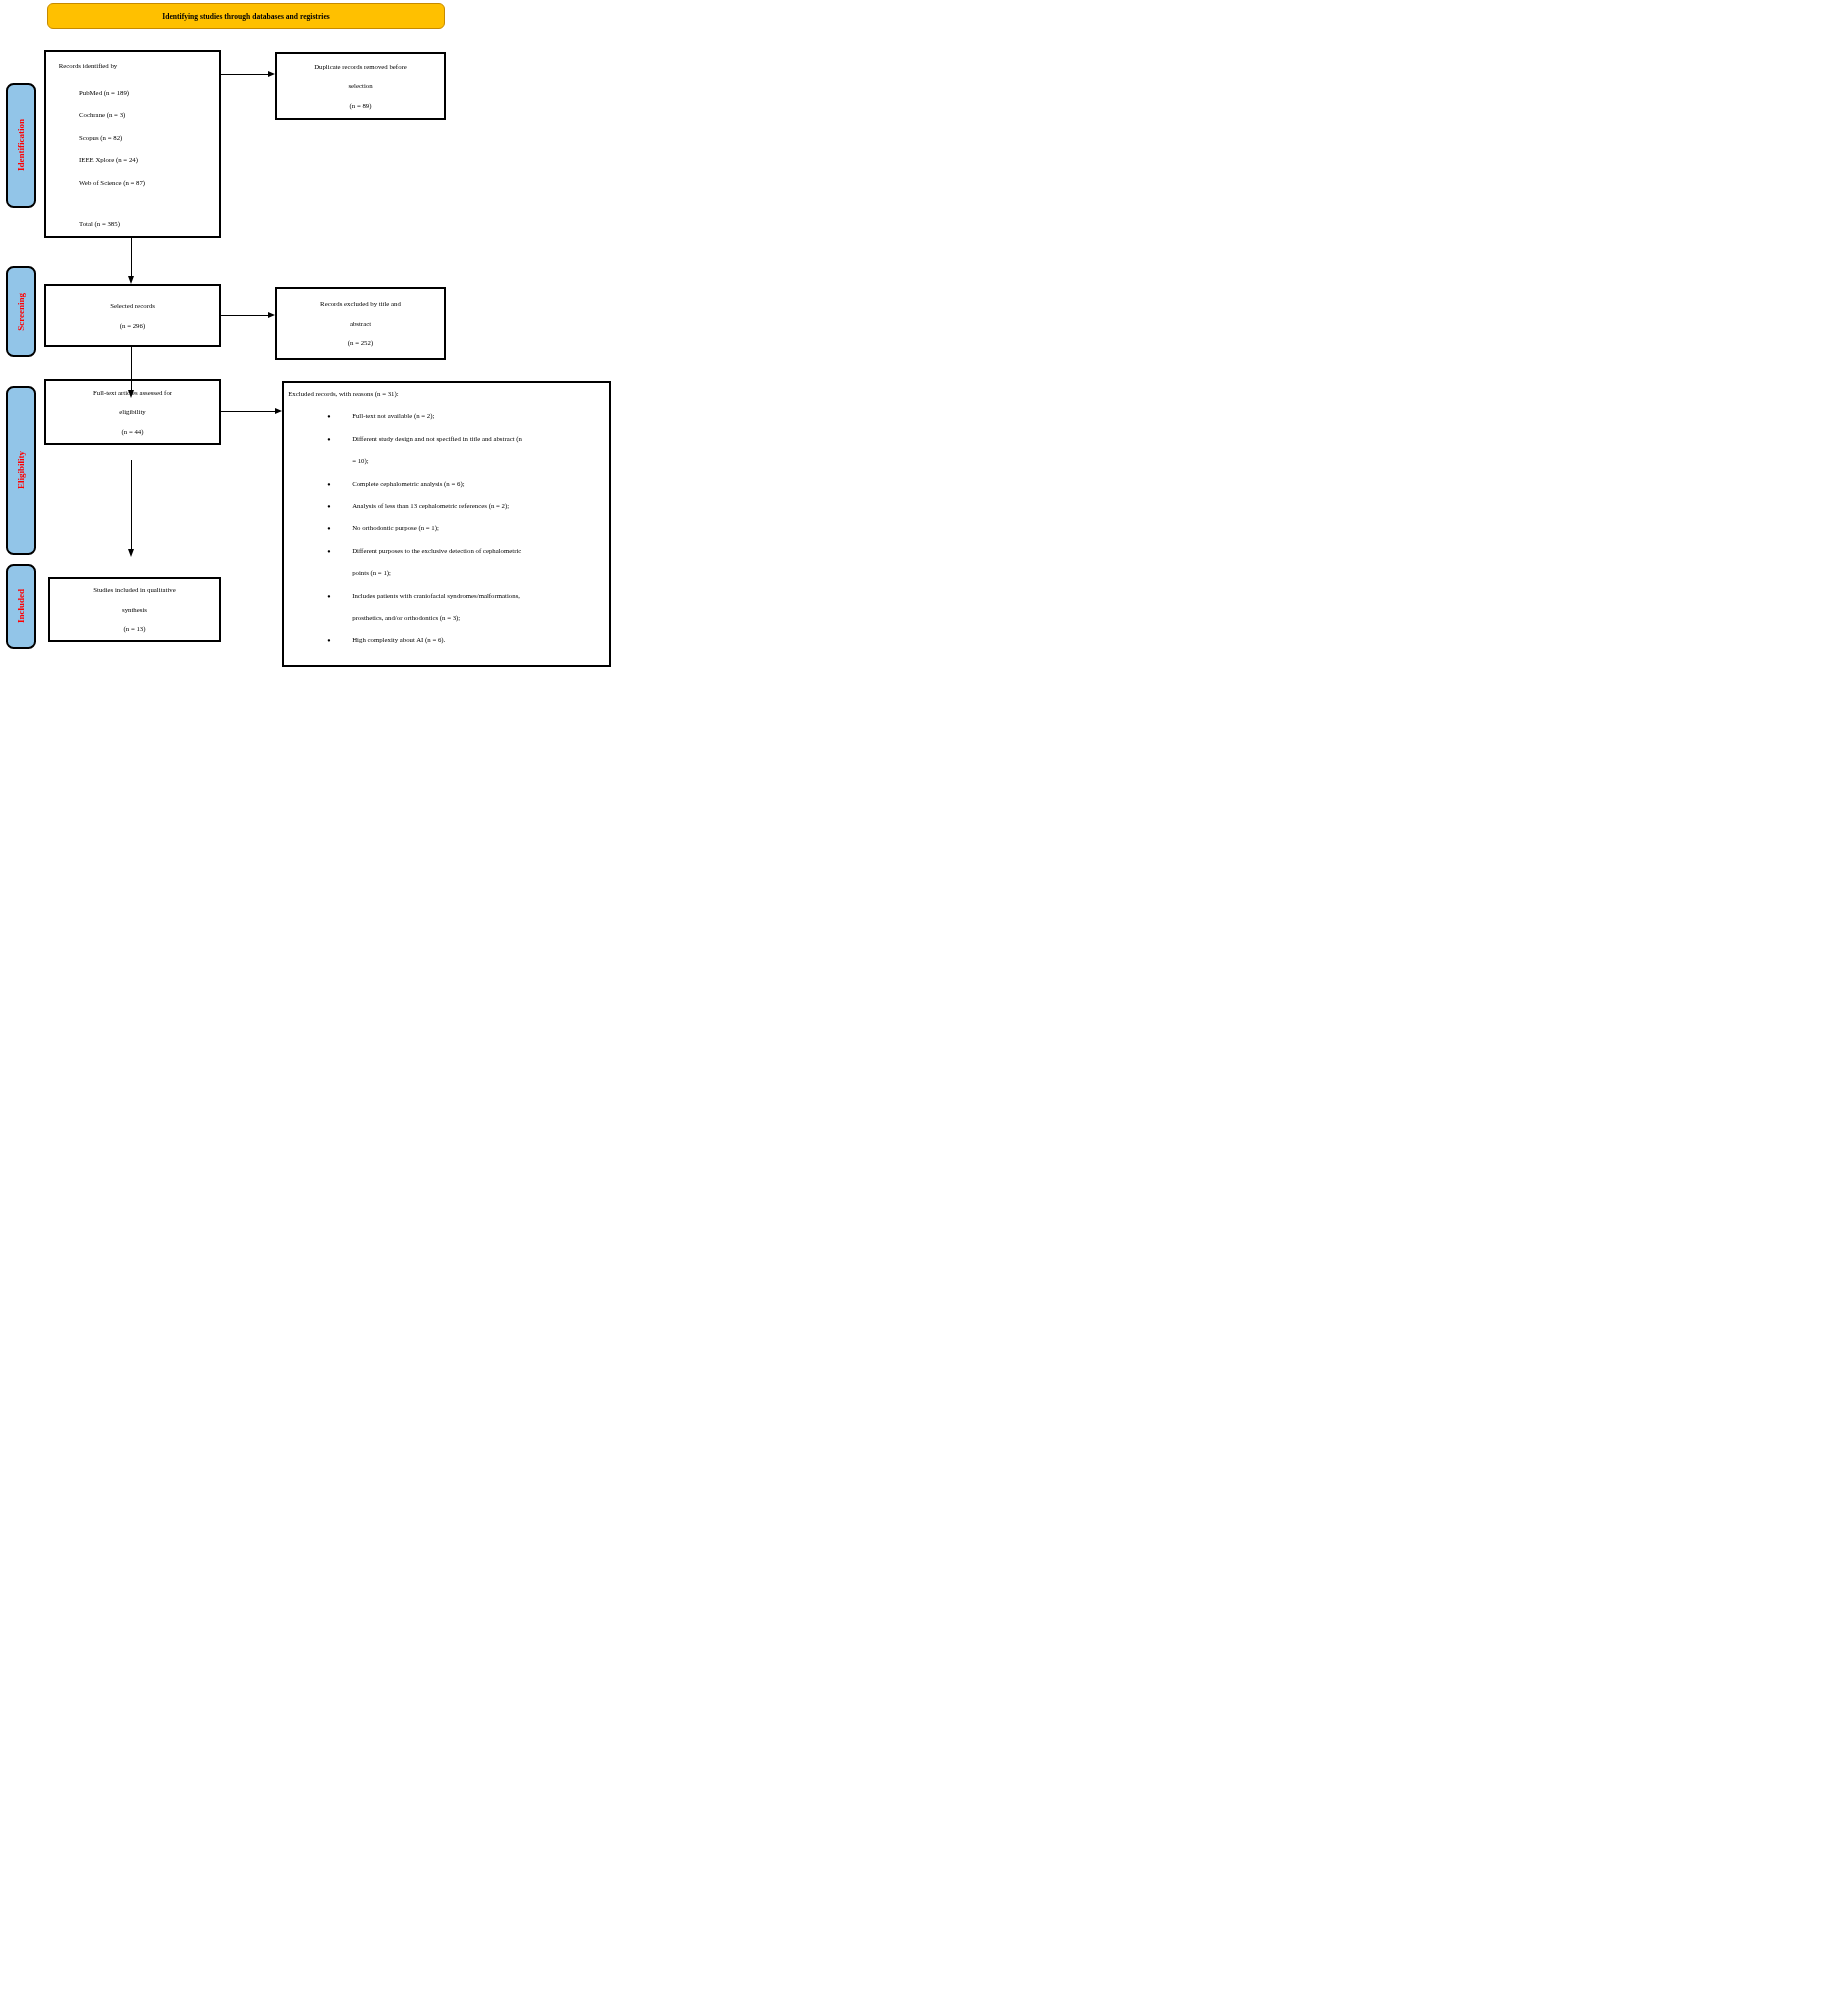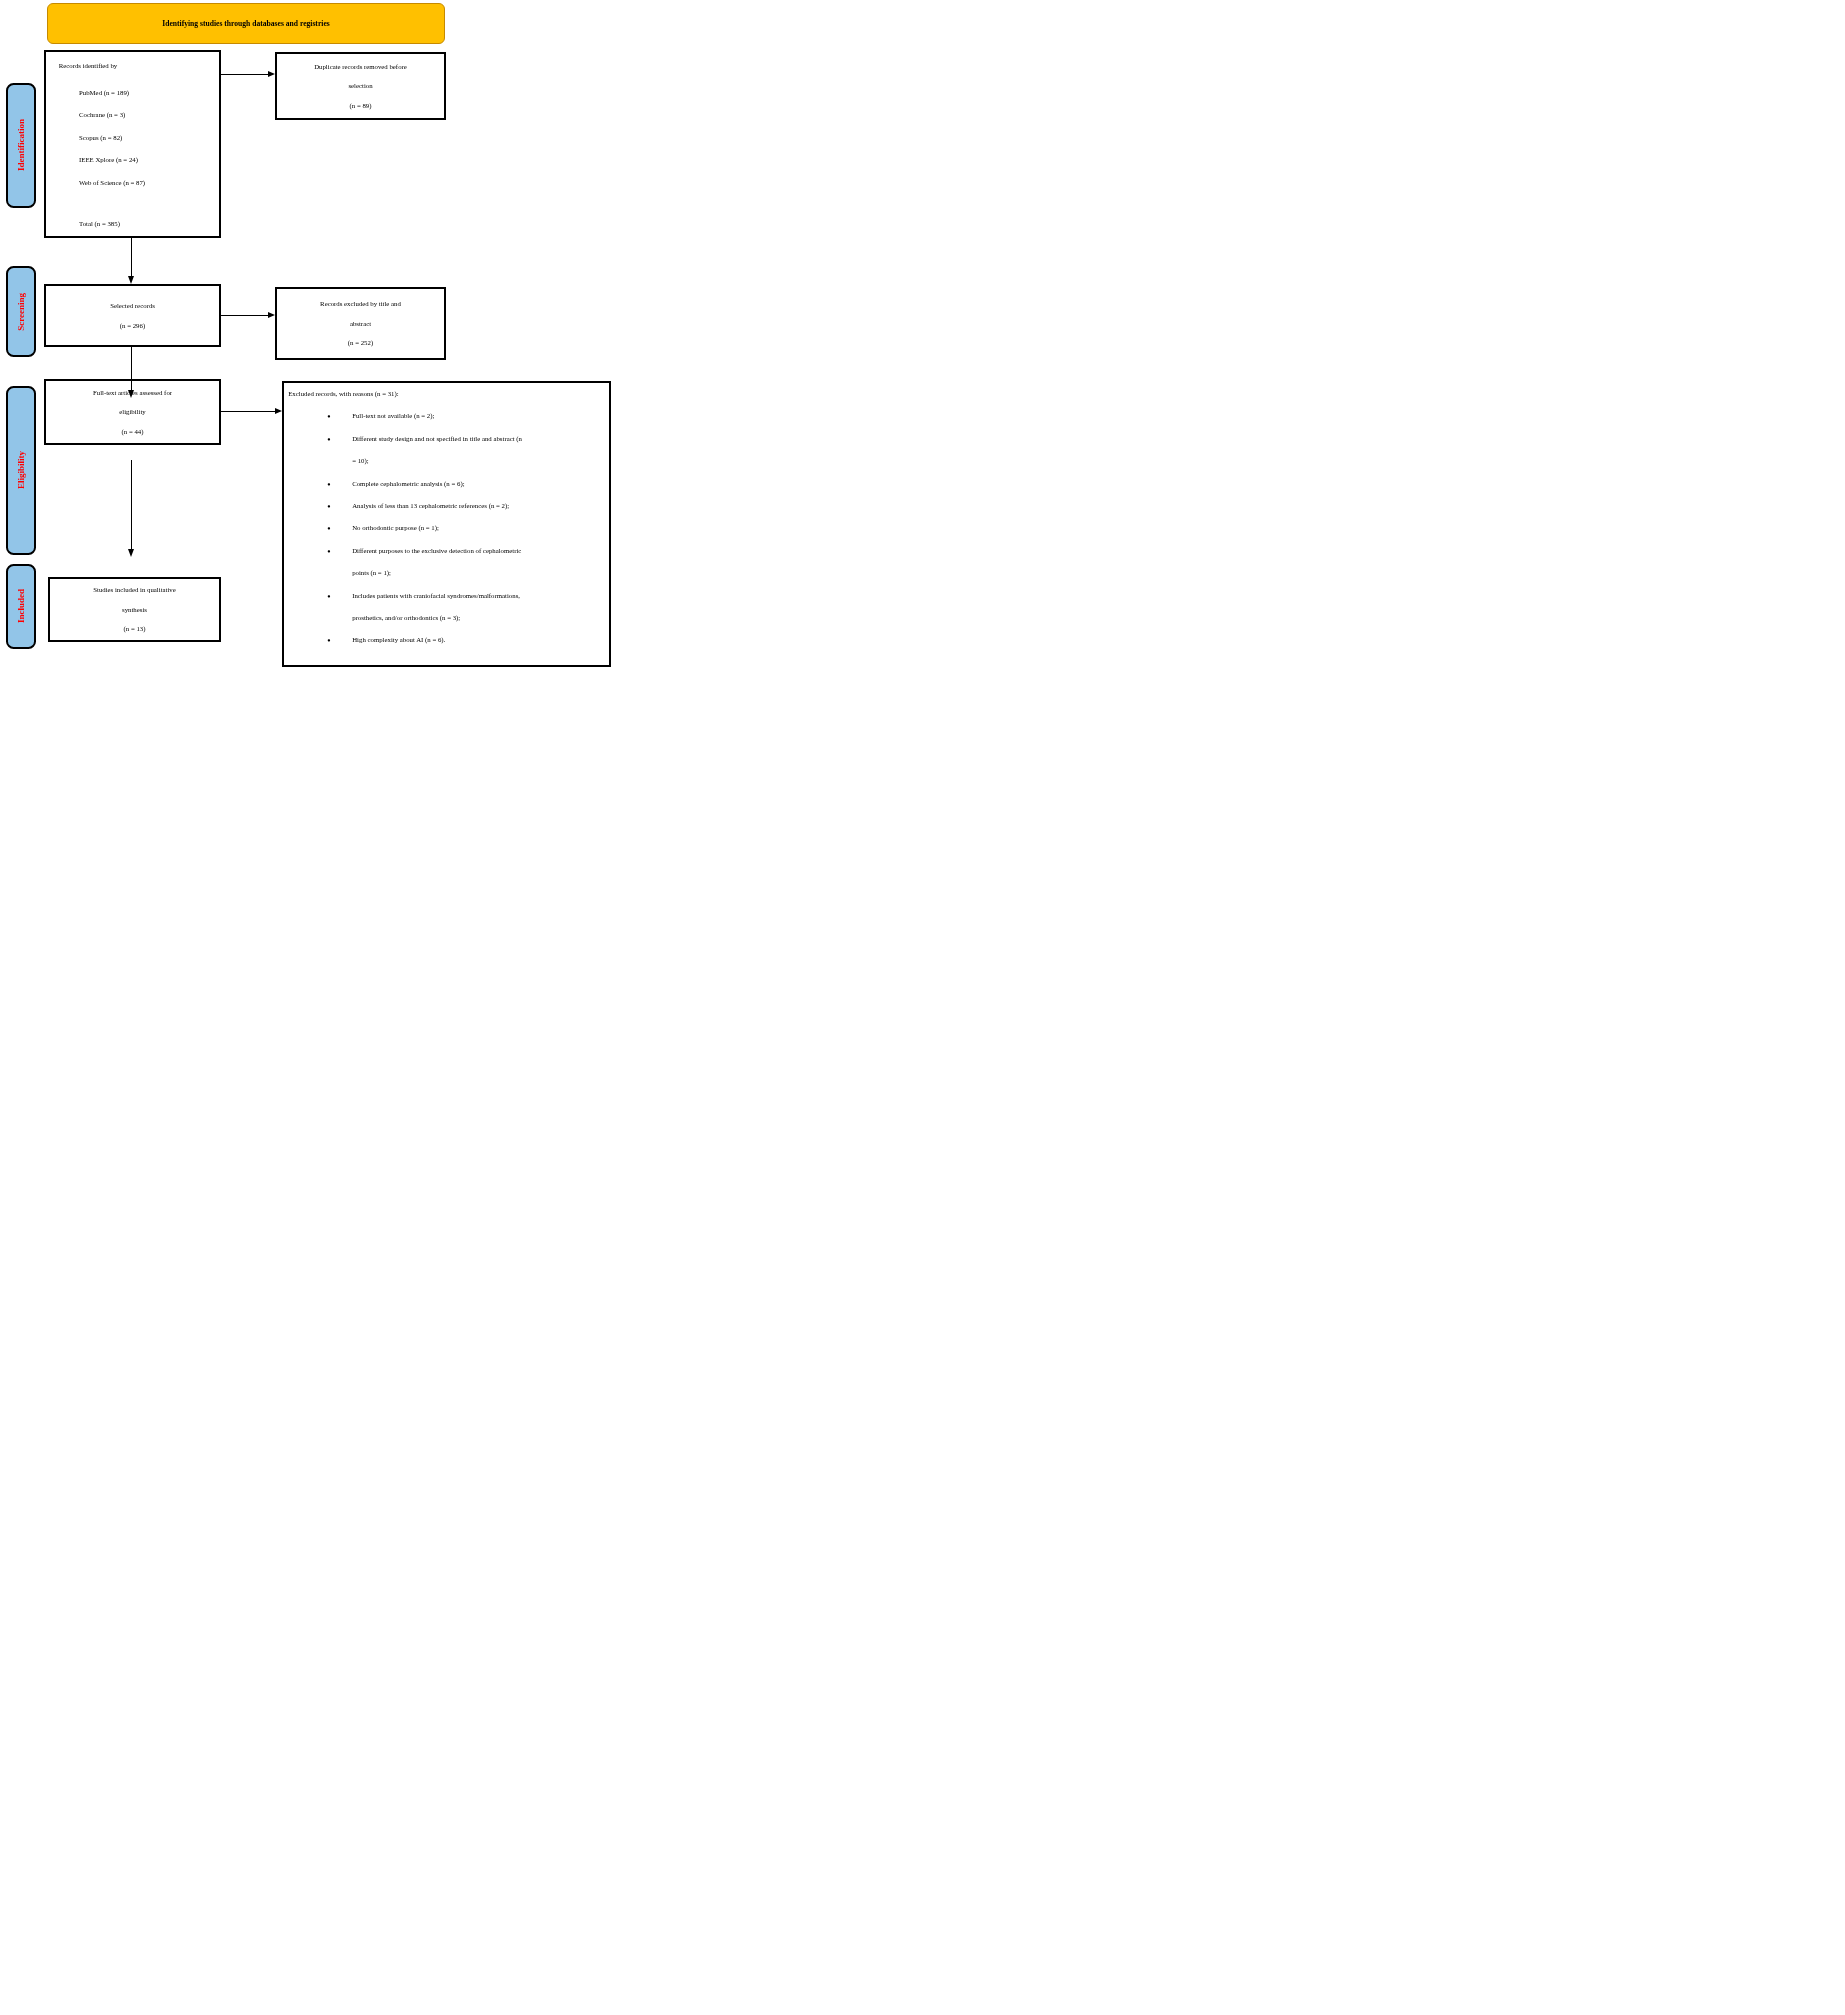--- a/index.html
+++ b/index.html
@@ -15,21 +15,21 @@
     width: 615px;
     height: 672px;
     background: #ffffff;
     font-family: "Liberation Serif", "DejaVu Serif", serif;
     color: #000;
     overflow: hidden;
   }
   
   .banner {
     position: absolute;
-    left: 47px; top: 3.4px; width: 398px; height: 41px;
+    left: 47px; top: 3.4px; width: 398px; height: 26px;
     background: var(--banner-fill);
     border: 1.7px solid var(--banner-border);
     border-radius: 6px;
     box-sizing: border-box;
     display: flex; align-items: center; justify-content: center;
     font-weight: bold; font-size: 7.6px;
   }
   
   .stage {
     position: absolute;

